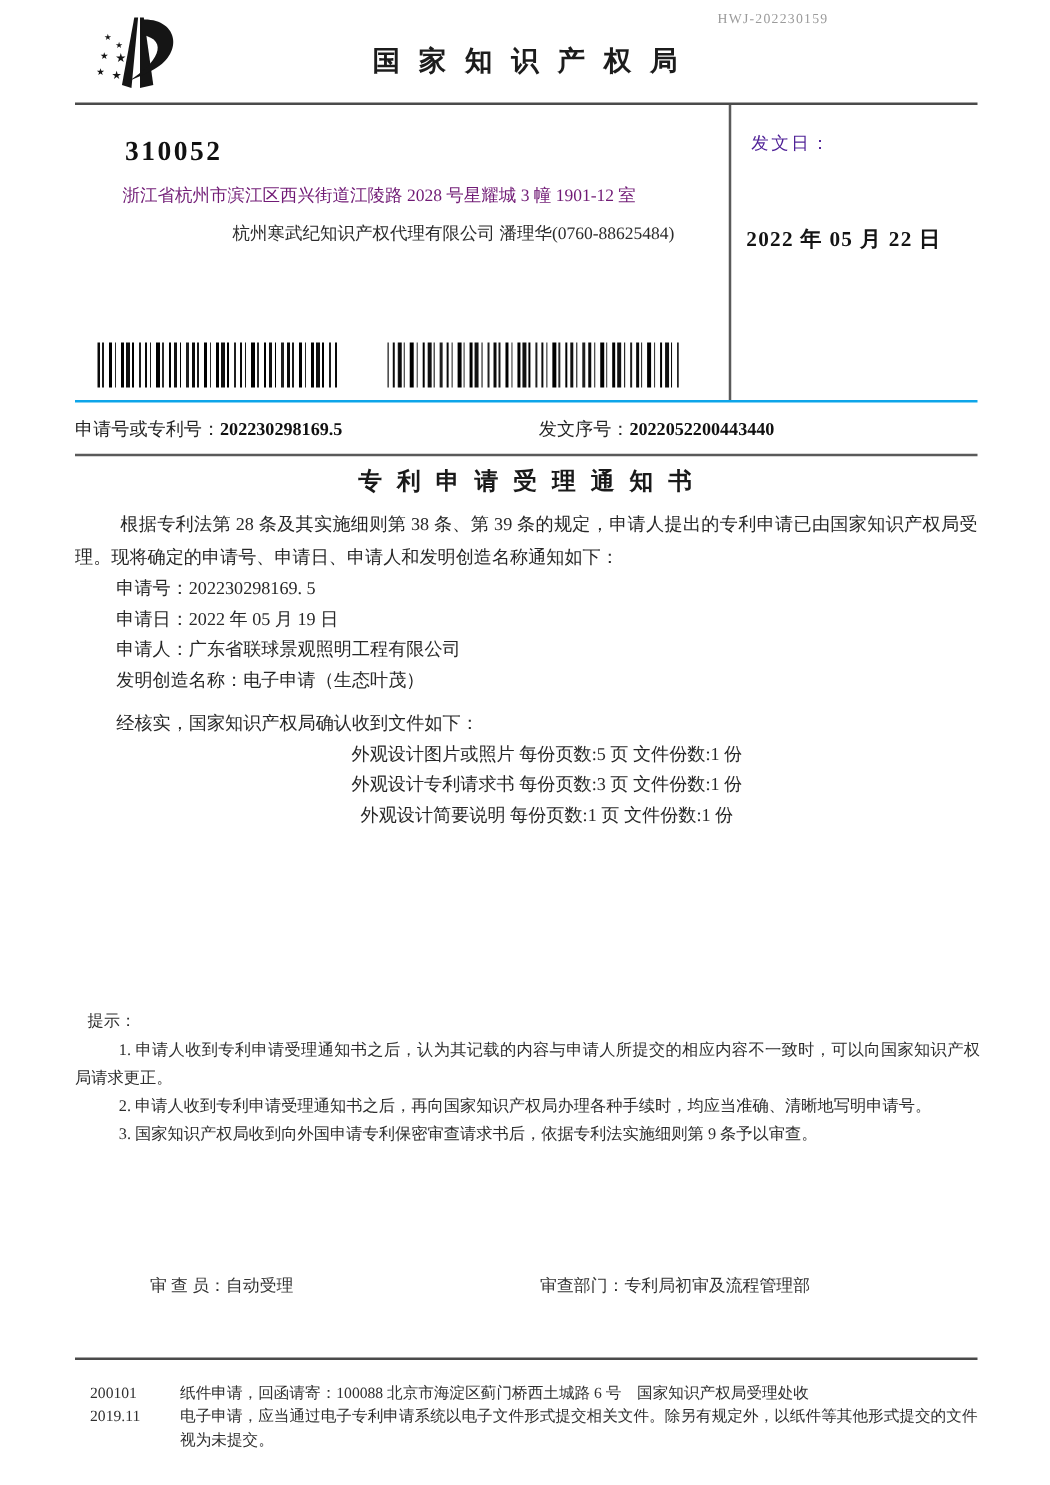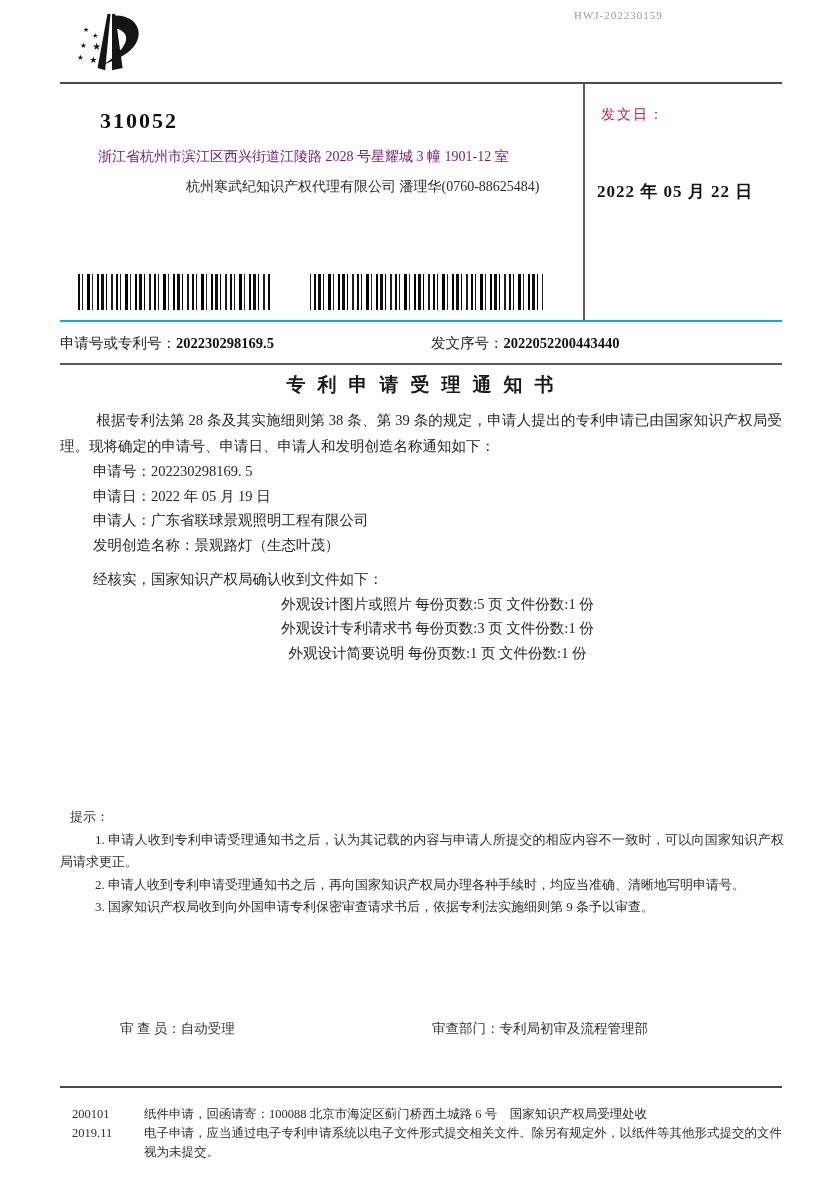--- a/index.html
+++ b/index.html
@@ -35,21 +35,21 @@
         #000 9px, #000 12px, #fff 12px, #fff 14px,
         #2a2a2a 14px, #2a2a2a 15px, #fff 15px, #fff 19px,
         #000 19px, #000 21px, #fff 21px, #fff 23px,
         #111 23px, #111 26px, #fff 26px, #fff 28px,
         #000 28px, #000 29px, #fff 29px, #fff 33px,
         #1f1f1f 33px, #1f1f1f 35px, #fff 35px, #fff 38px);
   }
   .barcode-1 { left:18px; width:192px; }
   .barcode-2 { left:250px; width:233px; background-position:9px 0; }
   .info-right { flex:1; border-left:2px solid #5a5a5a; position:relative; }
-  .issue-label { margin:22px 0 0 16px; font-size:14px; letter-spacing:2px; color:#be185d; }
+  .issue-label { margin:22px 0 0 16px; font-size:14px; letter-spacing:2px; color:#4c1d95; }
   .issue-date { position:absolute; left:12px; top:96px; font-size:17px; font-weight:bold; letter-spacing:1px; color:#141414; }
   
   .numrow {
     position:absolute; left:60px; top:324px; width:722px; height:41px;
     border-bottom:2px solid #5a5a5a; display:flex; align-items:center; font-size:14.5px;
   }
   .numrow .field-1 { width:371px; }
   .numrow .num-val { font-weight:bold; color:#111; }
   
   .notice-title {
@@ -90,20 +90,21 @@
     <polygon points="50,8 54,8 64,79 50,82" fill="#151515"></polygon>
     <path d="M52,10 C90,8 98,46 62,64 C54,68 47,71 38,75 C68,56 82,32 52,26 Z" fill="#151515"></path>
     <text x="12" y="32" font-size="9" fill="#151515">★</text>
     <text x="24" y="40" font-size="9" fill="#151515">★</text>
     <text x="8" y="52" font-size="10" fill="#151515">★</text>
     <text x="24" y="55" font-size="13" fill="#151515">★</text>
     <text x="4" y="68" font-size="10" fill="#151515">★</text>
     <text x="20" y="73" font-size="12" fill="#151515">★</text>
   </svg>
 
+  <div class="header-title">国家知识产权局</div>
 
   <div class="info">
     <div class="info-left">
       <div class="postal">310052</div>
       <div class="addr1">浙江省杭州市滨江区西兴街道江陵路 2028 号星耀城 3 幢 1901-12 室</div>
       <div class="addr2">杭州寒武纪知识产权代理有限公司  潘理华(0760-88625484)</div>
       <div class="barcode barcode-1"></div>
       <div class="barcode barcode-2"></div>
     </div>
     <div class="info-right">
@@ -129,21 +130,21 @@
     <div class="fieldline">
       <span>申请号：</span><span>202230298169. 5</span>
     </div>
     <div class="fieldline">
       <span>申请日：</span><span>2022 年 05 月 19 日</span>
     </div>
     <div class="fieldline">
       <span>申请人：</span><span>广东省联球景观照明工程有限公司</span>
     </div>
     <div class="fieldline">
-      <span>发明创造名称：</span><span>景观路灯（生态叶茂）</span>
+      <span>发明创造名称：</span><span>电子申请（生态叶茂）</span>
     </div>
 
     <div class="received-intro">经核实，国家知识产权局确认收到文件如下：</div>
     <div class="fileline">外观设计图片或照片 每份页数:5 页 文件份数:1 份</div>
     <div class="fileline">外观设计专利请求书 每份页数:3 页 文件份数:1 份</div>
     <div class="fileline">外观设计简要说明 每份页数:1 页 文件份数:1 份</div>
   </div>
 
   <div class="tips">
     <div class="tips-label">提示：</div>

